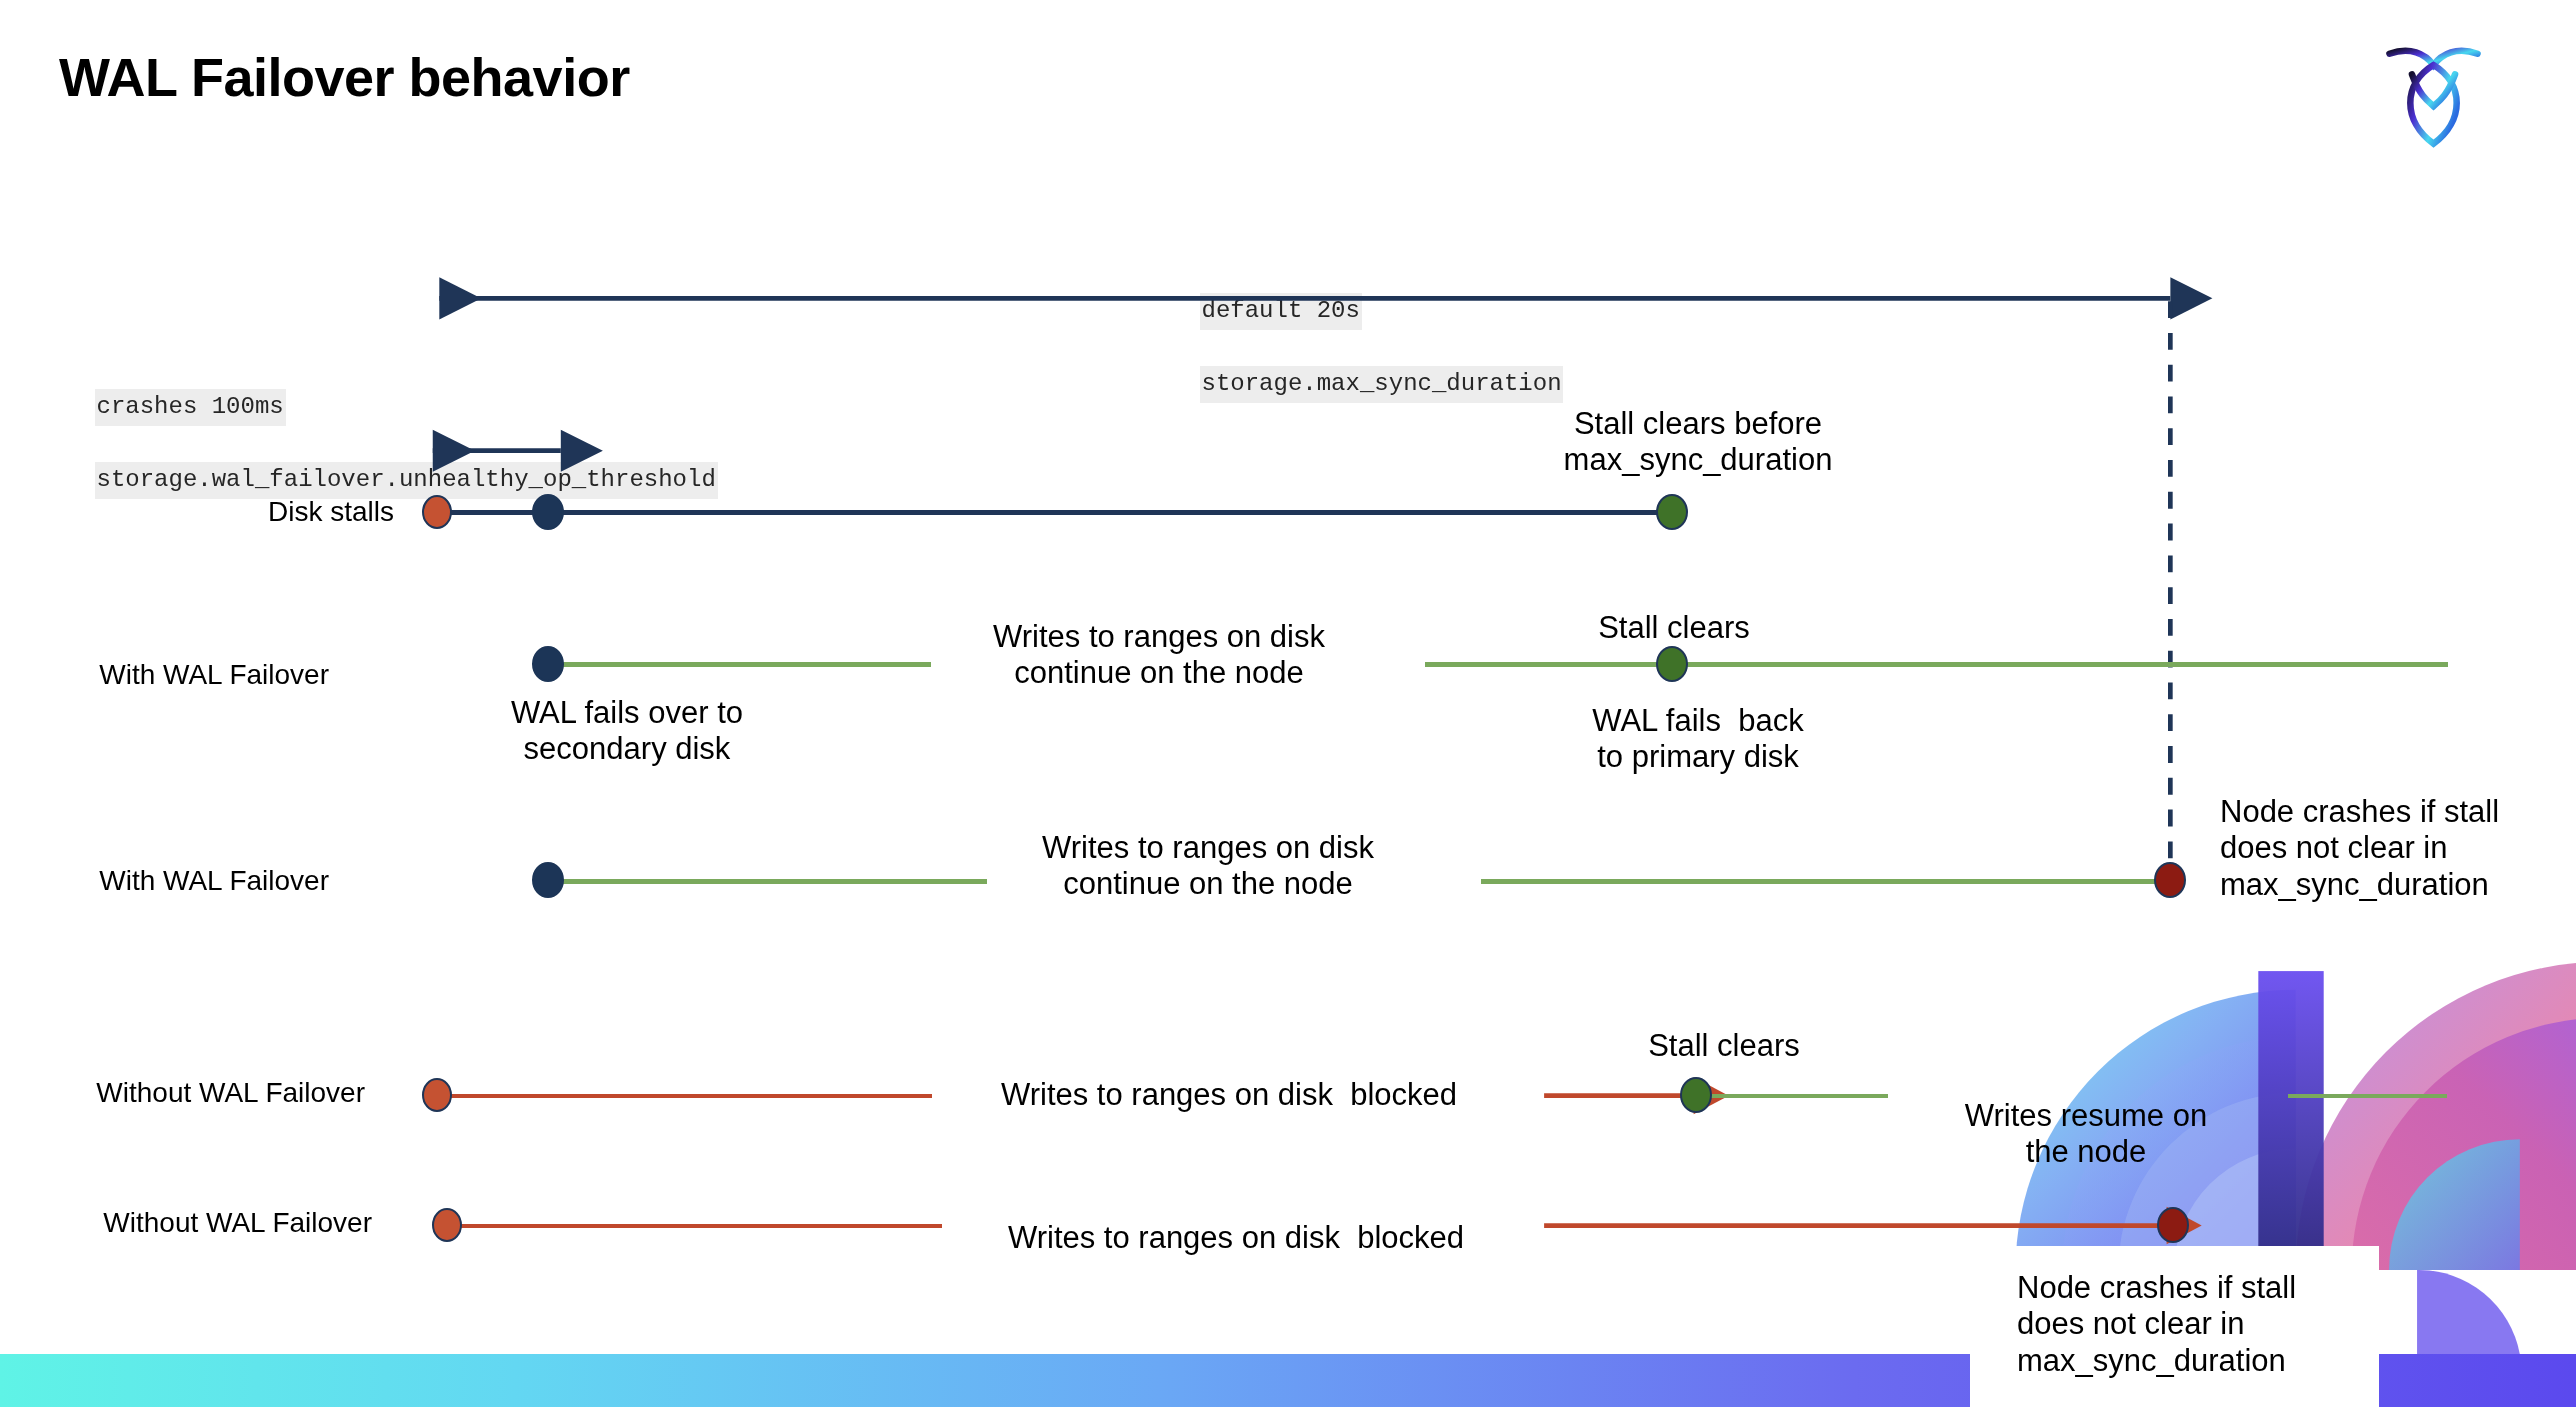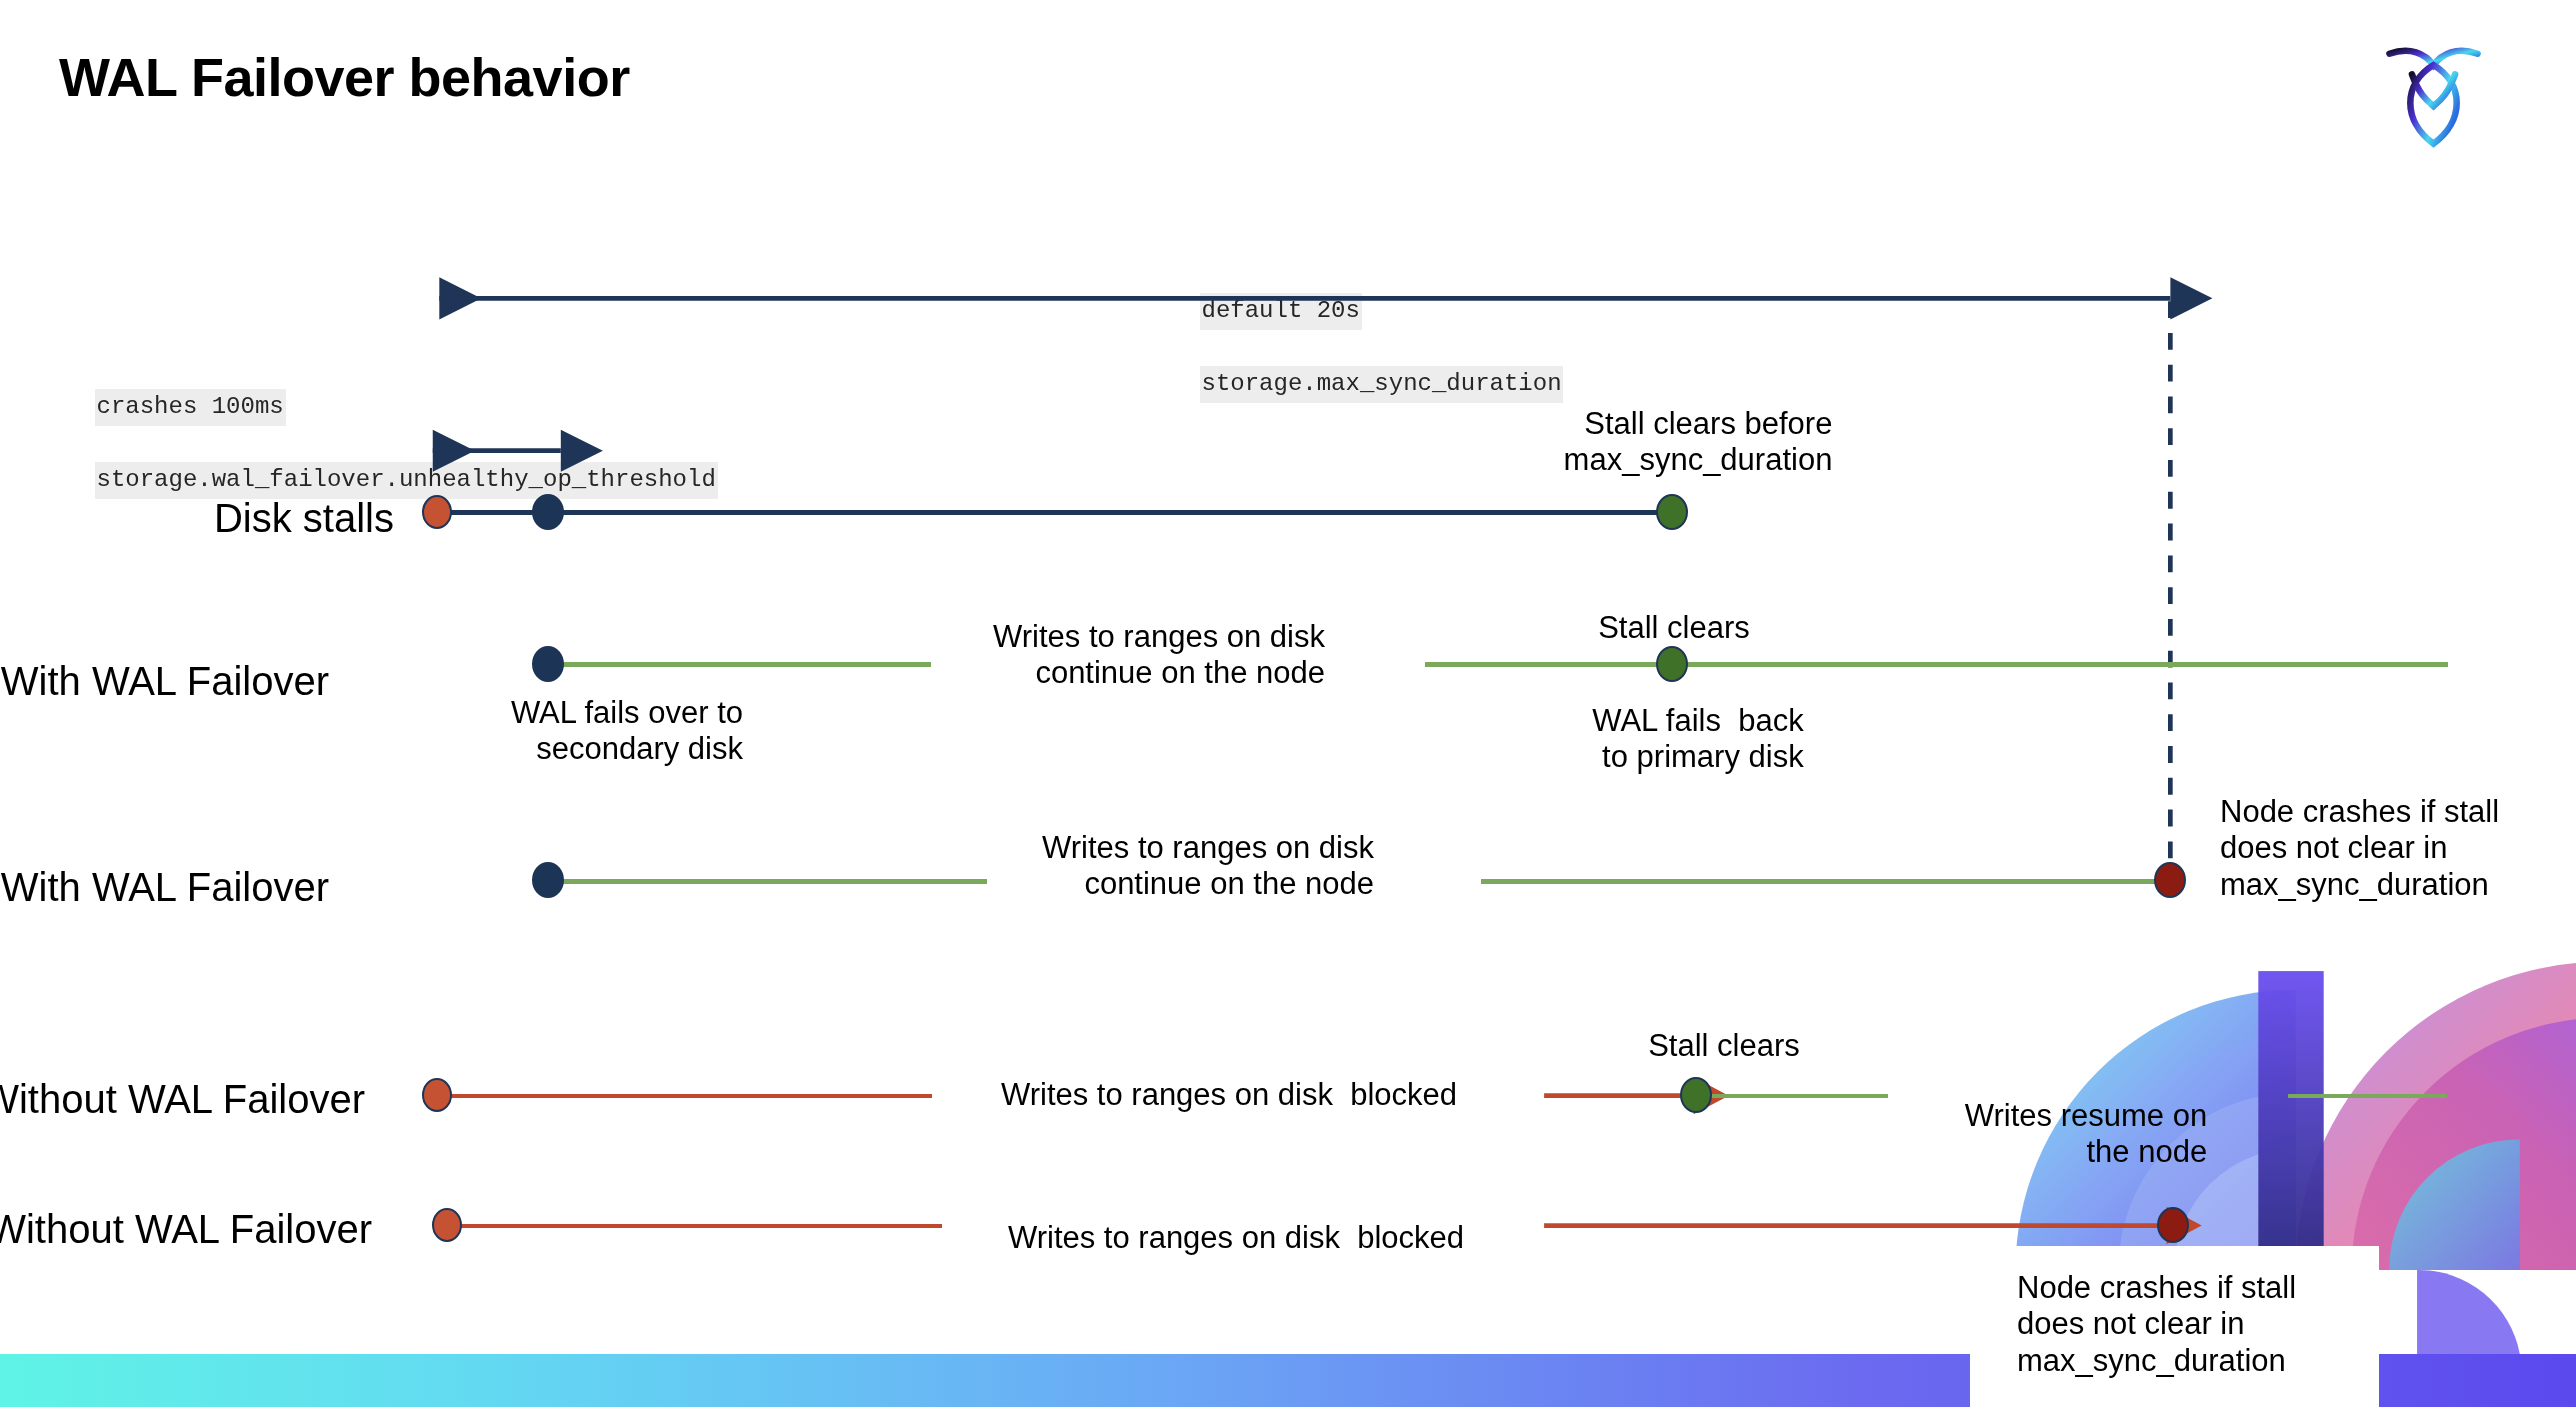--- a/index.html
+++ b/index.html
@@ -22,26 +22,26 @@
 
   
   .logo{position:absolute;left:2382px;top:33px;width:103px;height:122px;}
 
   
   .code{position:absolute;font-family:"Liberation Mono","DejaVu Sans Mono",monospace;
     font-size:24px;line-height:1.52;color:#262626;white-space:pre;}
   .code span{background:#ededed;display:inline-block;padding:0 1.9px;}
 
   
-  .rowlabel{position:absolute;font-size:40px;white-space:nowrap;}
+  .rowlabel{position:absolute;font-size:28px;white-space:nowrap;}
   .rowlabel.right{transform:translateX(-100%);}
 
   
   .note{position:absolute;font-size:31px;line-height:1.17;white-space:pre;}
-  .note.center{text-align:right;transform:translateX(-50%);}
+  .note.center{text-align:center;transform:translateX(-50%);}
 
   
   .seg{position:absolute;height:4.7px;}
   .seg.navy{background:#1f3557;}
   .seg.green{background:#7aa95c;}
   .seg.red{background:#c0482c;}
   .seg.thin{height:3.7px;}
 
   .dot{position:absolute;border-radius:50%;border:2.8px solid #1f3557;
     transform:translate(-50%,-50%);box-sizing:border-box;}

